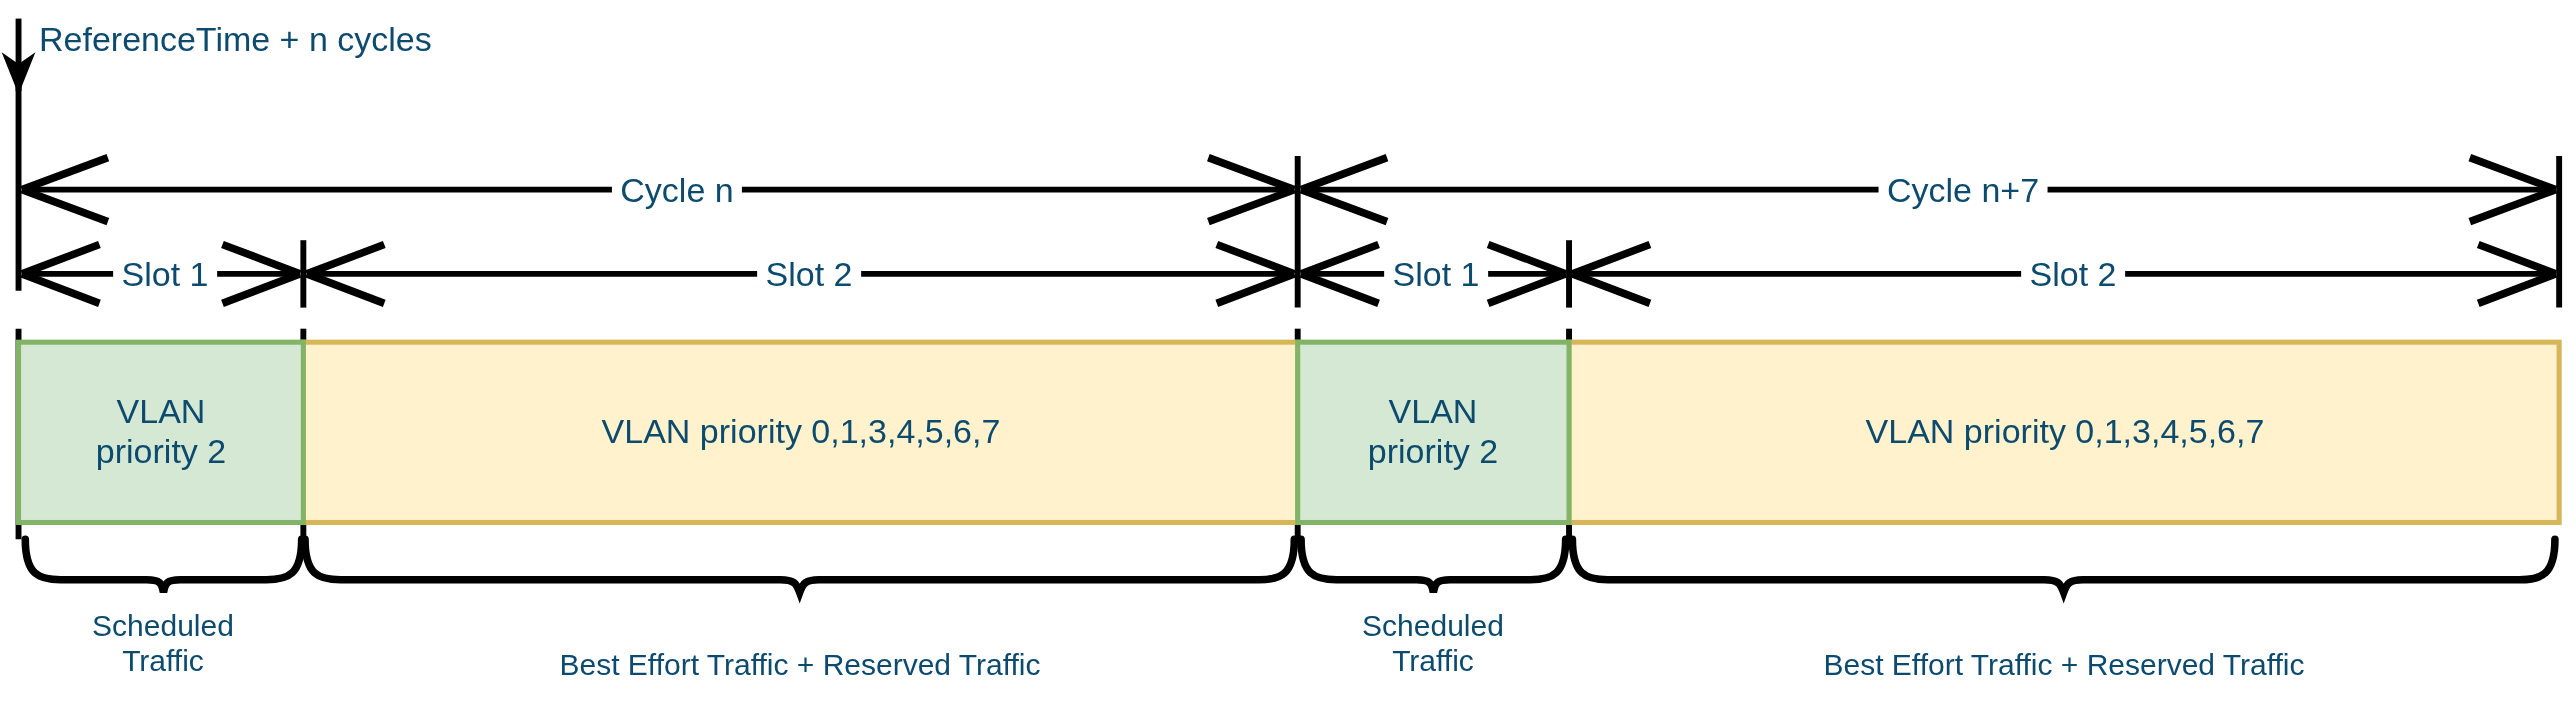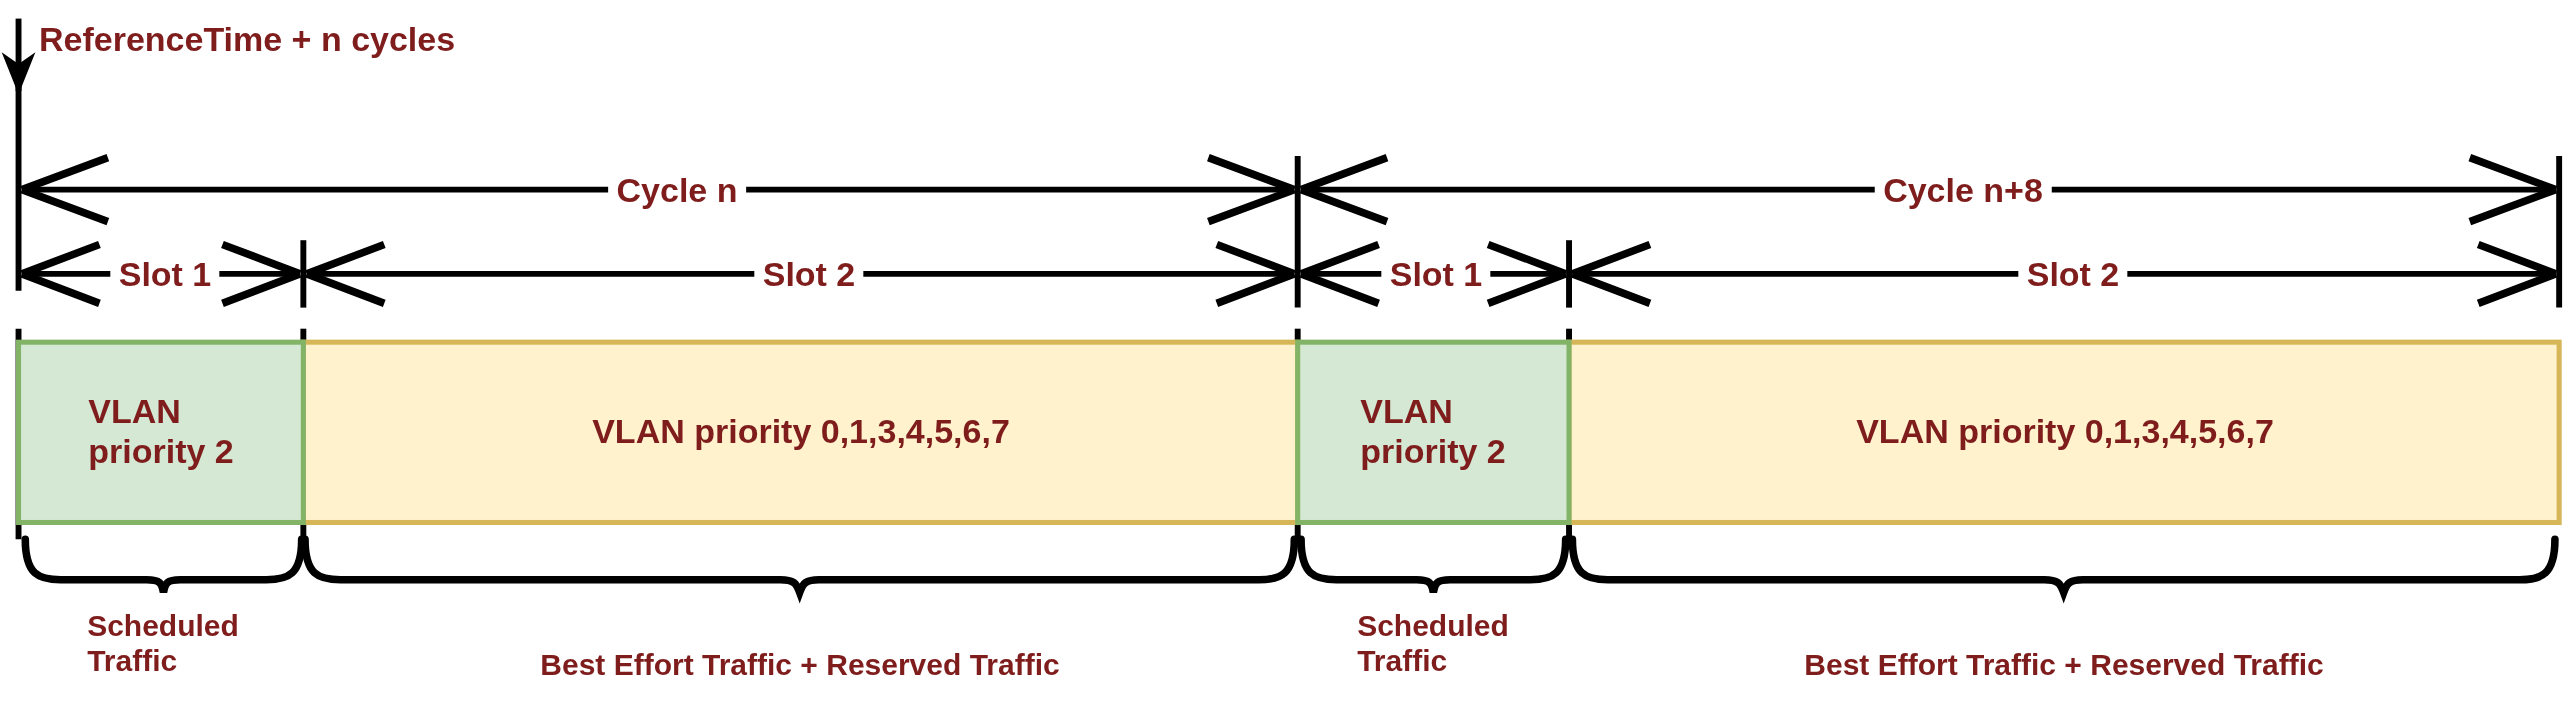--- a/index.html
+++ b/index.html
@@ -1,22 +1,22 @@
 <!DOCTYPE html>
 <html style="font-size:13.5px"><head>
 <meta charset="utf-8">
 <title>TSN Cycle Timing Diagram</title>
 <style>
   html,body{margin:0;padding:0;background:#ffffff;}
   body{width:2576px;height:729px;font-family:"Liberation Sans",sans-serif;color:#000;}
   #stage{position:relative;width:2576px;height:729px;overflow:hidden;background:#fff;}
   #svgroot{position:absolute;left:0;top:0;width:2576px;height:729px;}
-  .lbl{position:absolute;white-space:nowrap;color:#7f1d1d;font-family:"Liberation Sans",sans-serif;font-weight:bold;}
+  .lbl{position:absolute;white-space:nowrap;color:#0c4a6e;font-family:"Liberation Sans",sans-serif;}
   .lbl-bg{background:#ffffff;padding:0 8.4px;}
-  .ctr{transform:translate(-50%,-50%);text-align:left;}
+  .ctr{transform:translate(-50%,-50%);text-align:center;}
   #ref-label{font-size:34px;left:39px;top:39px;transform:translateY(-50%);}
   .dimtext{font-size:34px;}
   .boxtext{font-size:34px;line-height:1.18;}
   .bracetext{font-size:30px;line-height:1.18;}
 </style>
 </head>
 <body>
 
 <div id="stage">
 
@@ -101,21 +101,21 @@
     </g>
     <g fill="none" stroke="#000" stroke-width="9" stroke-linecap="round">
       <path d="M 1866 640 C 1866 682 1882 688 1908 688 L 2426 688 C 2442 688 2445 692 2449 703
                C 2453 692 2456 688 2472 688 L 2990 688 C 3016 688 3032 682 3032 640"></path>
     </g>
   </svg>
 
   <div class="lbl" id="ref-label">ReferenceTime + n cycles</div>
 
   <div class="lbl dimtext lbl-bg ctr" style="left:677px;top:190px;">Cycle n</div>
-  <div class="lbl dimtext lbl-bg ctr" style="left:1963px;top:190px;">Cycle n+8</div>
+  <div class="lbl dimtext lbl-bg ctr" style="left:1963px;top:190px;">Cycle n+7</div>
 
   <div class="lbl dimtext lbl-bg ctr" style="left:165px;top:274px;">Slot 1</div>
   <div class="lbl dimtext lbl-bg ctr" style="left:809px;top:274px;">Slot 2</div>
   <div class="lbl dimtext lbl-bg ctr" style="left:1436px;top:274px;">Slot 1</div>
   <div class="lbl dimtext lbl-bg ctr" style="left:2073px;top:274px;">Slot 2</div>
 
   <div class="lbl boxtext ctr" style="left:161px;top:431px;">
     <div>VLAN</div>
     <div>priority 2</div>
   </div>

